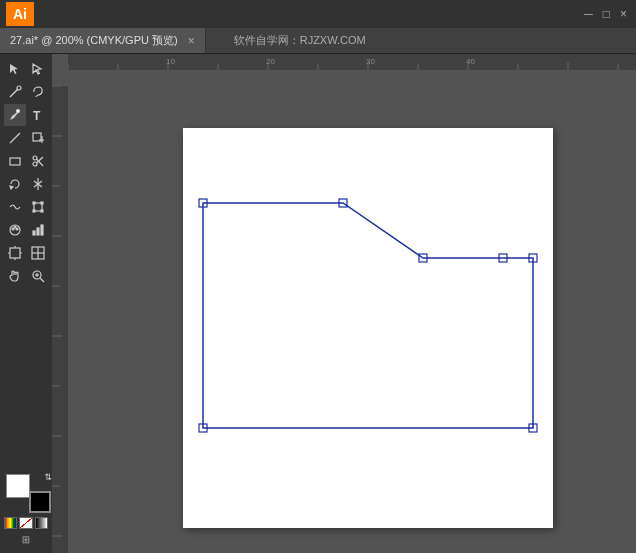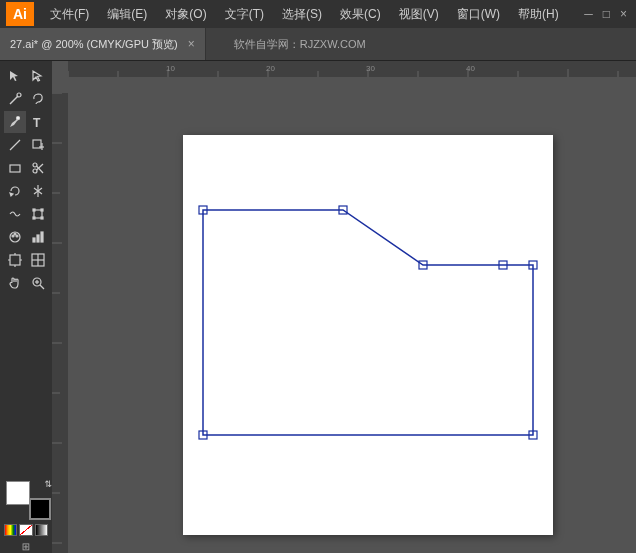--- a/index.html
+++ b/index.html
@@ -45,21 +45,21 @@
       padding: 2px 8px;
       color: #ccc;
       cursor: pointer;
       font-size: 12px;
       white-space: nowrap;
     }
 
     
     #tab-bar {
       width: 100%;
-      height: 33px;
+      height: 26px;
       background: #404040;
       display: flex;
       align-items: center;
       padding: 0;
       border-bottom: 1px solid #222;
     }
     #active-tab {
       height: 100%;
       background: #535353;
       display: flex;
@@ -225,31 +225,20 @@
       width: 100%;
       height: 100%;
       overflow: visible;
     }
   </style>
 </head>
 <body>
 
 <div id="title-bar">
   <div id="ai-logo">Ai</div>
-  <div id="menu-bar">
-    <span class="menu-item">文件(F)</span>
-    <span class="menu-item">编辑(E)</span>
-    <span class="menu-item">对象(O)</span>
-    <span class="menu-item">文字(T)</span>
-    <span class="menu-item">选择(S)</span>
-    <span class="menu-item">效果(C)</span>
-    <span class="menu-item">视图(V)</span>
-    <span class="menu-item">窗口(W)</span>
-    <span class="menu-item">帮助(H)</span>
-  </div>
 
   <div style="display:flex;gap:4px;margin-left:auto;color:#aaa;font-size:12px;">
     <span style="cursor:pointer;padding:0 3px;">─</span>
     <span style="cursor:pointer;padding:0 3px;">□</span>
     <span style="cursor:pointer;padding:0 3px;">×</span>
   </div>
 </div>
 
 <div id="tab-bar">
   <div id="active-tab">

